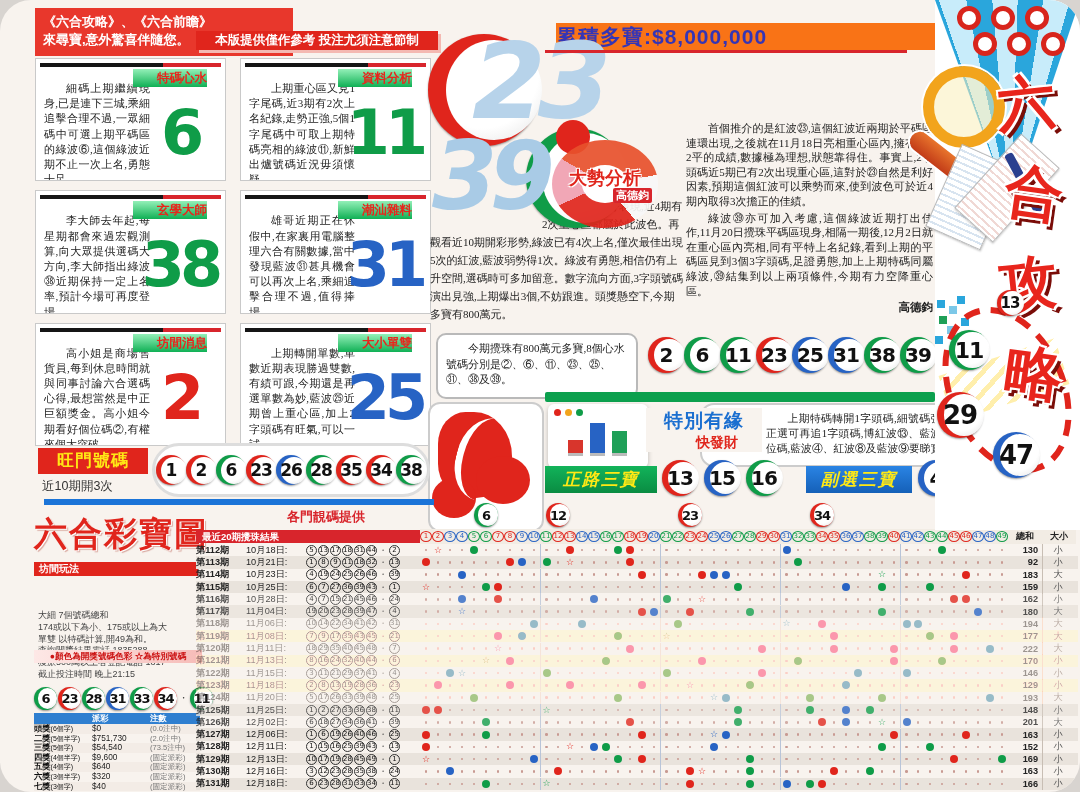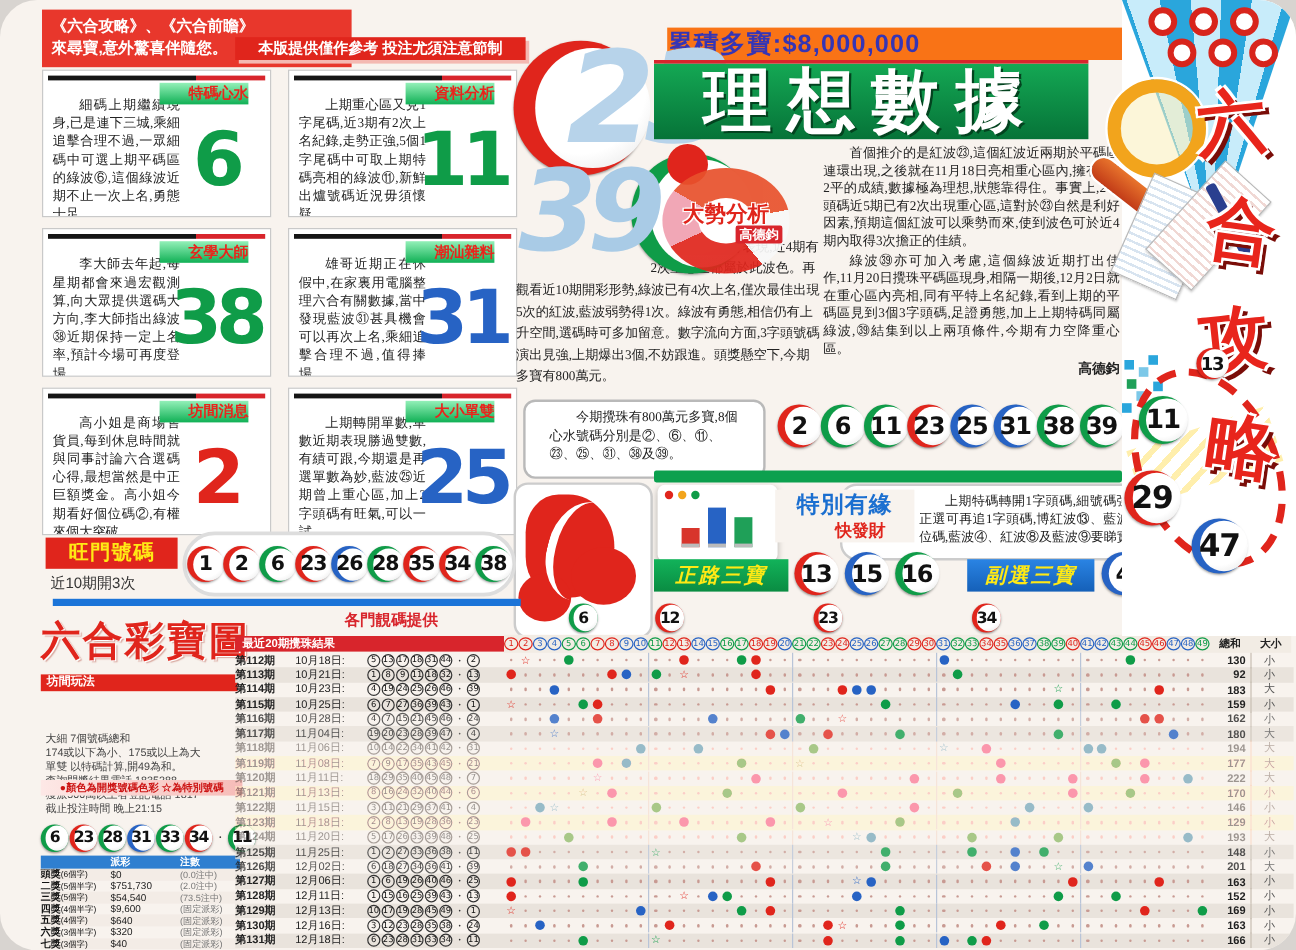--- a/index.html
+++ b/index.html
@@ -51,21 +51,21 @@
   #badge .a{position:absolute;right:6px;top:48px;font-size:11px;font-weight:bold;color:#fff;background:#d8252c;padding:0 3px;border-radius:2px;}
   
   .para{font-family:"Liberation Serif",serif;font-size:11px;line-height:14.6px;text-align:justify;}
   #col-right{left:686px;top:121px;width:247px;}
   #col-right .para{text-indent:2em;margin:0 0 2px 0;}
   #author{display:block;text-align:right;font-weight:bold;font-family:"Liberation Sans",sans-serif;font-size:11.5px;}
   #col-left{left:430px;top:196px;width:253px;}
   #col-left .spacer{float:left;width:112px;height:32px;}
   
   #summary{left:436px;top:333px;width:202px;height:66px;border:2px solid #b9b9b9;border-radius:10px;
-        background:#fff;padding:6px 20px;box-sizing:border-box;font-family:"Liberation Serif",serif;
+        background:#fff;padding:6px 8px;box-sizing:border-box;font-family:"Liberation Serif",serif;
         font-size:11px;line-height:15.5px;text-indent:2em;}
   #pick-balls{left:648px;top:337px;display:flex;gap:0;}
   #green-underline{left:545px;top:392px;width:390px;height:10px;background:#0ca04e;border-radius:2px;}
   
   #glove-card{left:428px;top:402px;width:112px;height:126px;border:2px solid #ccc;border-radius:12px;background:#fff;overflow:hidden;}
   .blob{position:absolute;background:#e0251c;border-radius:50%;}
   #glove-card .sw{position:absolute;left:26px;top:14px;width:56px;height:84px;border-left:7px solid #fff;
         border-radius:50% 0 0 46%;transform:rotate(14deg);}
   #mini-window{left:548px;top:404px;width:100px;height:64px;background:#fff;border-radius:6px;
         box-shadow:0 2px 5px rgba(0,0,0,.25);padding:5px 6px;box-sizing:border-box;}
@@ -213,21 +213,20 @@
 
   <div id="jackpot" class="abs">累積多寶:$8,000,000</div>
   <div id="deco" class="abs">
     <div class="ball" style="--c:#e0251c;width:112px;height:112px;position:absolute;left:0;top:0;"></div>
     <div class="paleNum" style="left:44px;top:-14px;font-size:106px;">23</div>
     <div class="ball" style="--c:#0f9c48;width:100px;height:100px;position:absolute;left:98px;top:94px;"></div>
     <div class="paleNum" style="left:4px;top:88px;font-size:94px;color:#a9cbe6;">39</div>
     <div style="position:absolute;left:128px;top:86px;width:34px;height:34px;border-radius:50%;background:#e0251c;"></div>
   </div>
   <div id="headline-redline" class="abs"></div>
-  <div id="headline" class="abs">理想數據</div>
   <div id="badge" class="abs">
     <div class="disc"></div>
     <div class="t">大勢分析</div>
     <div class="a">高德鈞</div>
   </div>
 
   <div id="col-right" class="abs">
     <p class="para">首個推介的是紅波㉓,這個紅波近兩期於平碼區連環出現,之後就在11月18日亮相重心區內,擁有1特2平的成績,數據極為理想,狀態靠得住。事實上,2字頭碼近5期已有2次出現重心區,這對於㉓自然是利好因素,預期這個紅波可以乘勢而來,使到波色可於近4期內取得3次擔正的佳績。</p>
     <p class="para">綠波㊴亦可加入考慮,這個綠波近期打出佳作,11月20日攪珠平碼區現身,相隔一期後,12月2日就在重心區內亮相,同有平特上名紀錄,看到上期的平碼區見到3個3字頭碼,足證勇態,加上上期特碼同屬綠波,㊴結集到以上兩項條件,今期有力空降重心區。</p>
     <span id="author">高德鈞</span>

